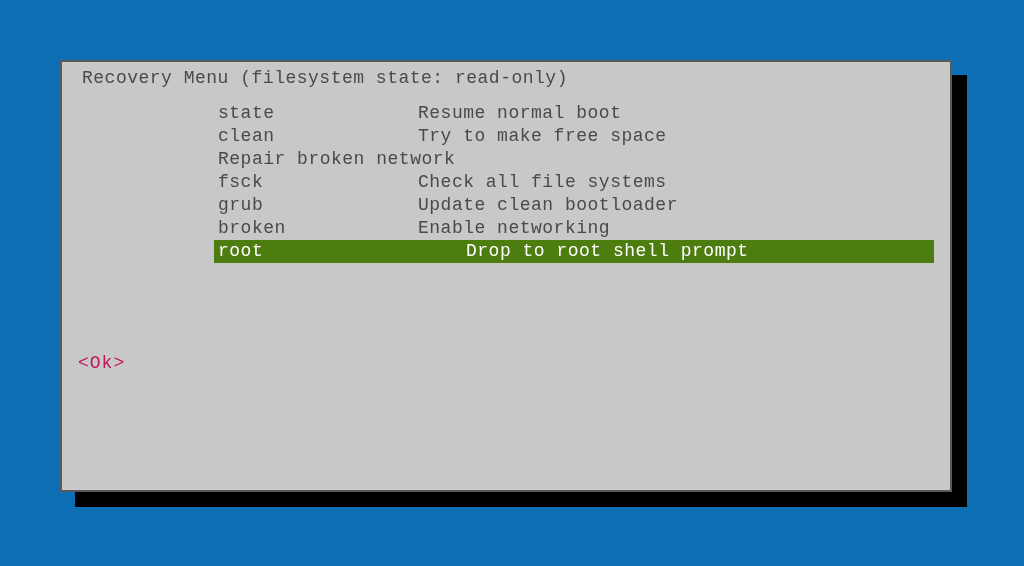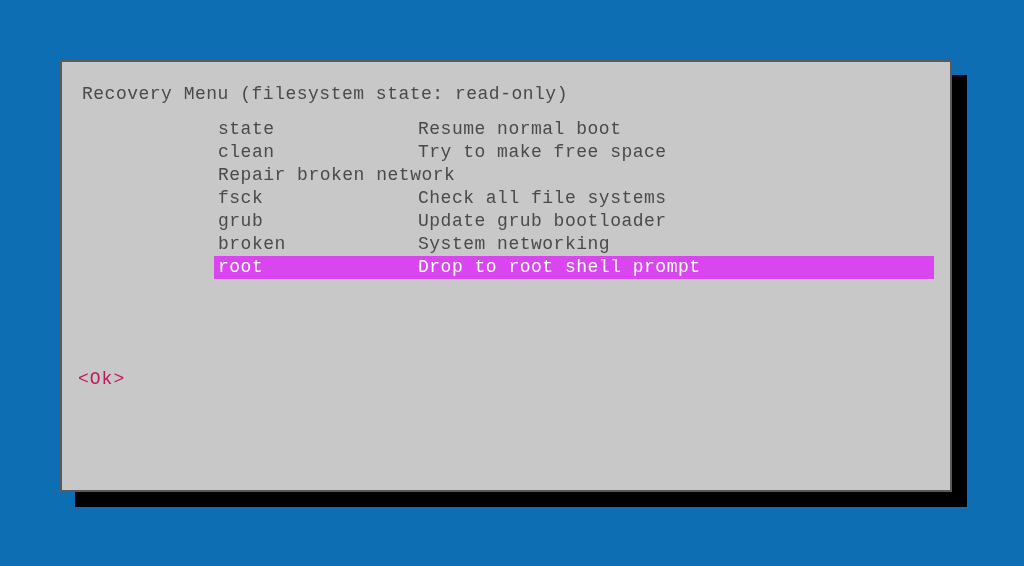--- a/index.html
+++ b/index.html
@@ -25,21 +25,21 @@
       background-color: #000000;
     }
     .dialog {
       position: absolute;
       left: 60px;
       top: 60px;
       width: 892px;
       height: 432px;
       background-color: #c8c8c8;
       border: 2px solid #5a5a5a;
-      padding: 20px 16px;
+      padding: 4px 16px;
     }
     .title {
       color: #4a4a4a;
       padding: 2px 0 14px 4px;
       letter-spacing: 0.5px;
     }
     .menu {
       padding-left: 140px;
     }
     .menu-row {
@@ -50,24 +50,25 @@
       white-space: pre;
     }
     .menu-key {
       width: 200px;
       flex-shrink: 0;
     }
     .menu-desc {
       flex: 1;
     }
     .menu-row.selected {
-      background-color: #d946ef;
+      background-color: #4d7c0f;
       color: #ffffff;
       margin-left: -4px;
       padding-left: 4px;
+      gap: 48px;
     }
     .ok-row {
       text-align: left;
       color: #be185d;
       padding-top: 90px;
       letter-spacing: 1px;
     }
   </style>
 </head>
 <body>
@@ -89,25 +90,25 @@
     </div>
     <div class="menu-row">
       <span class="menu-desc">Repair broken network</span>
     </div>
     <div class="menu-row">
       <span class="menu-key">fsck</span>
       <span class="menu-desc">Check all file systems</span>
     </div>
     <div class="menu-row">
       <span class="menu-key">grub</span>
-      <span class="menu-desc">Update grub bootloader</span>
+      <span class="menu-desc">Update clean bootloader</span>
     </div>
     <div class="menu-row">
       <span class="menu-key">broken</span>
-      <span class="menu-desc">System networking</span>
+      <span class="menu-desc">Enable networking</span>
     </div>
     <div class="menu-row selected">
       <span class="menu-key">root</span>
       <span class="menu-desc">Drop to root shell prompt</span>
     </div>
   </div>
 
   <div class="ok-row">&lt;Ok&gt;</div>
 
 </div>

